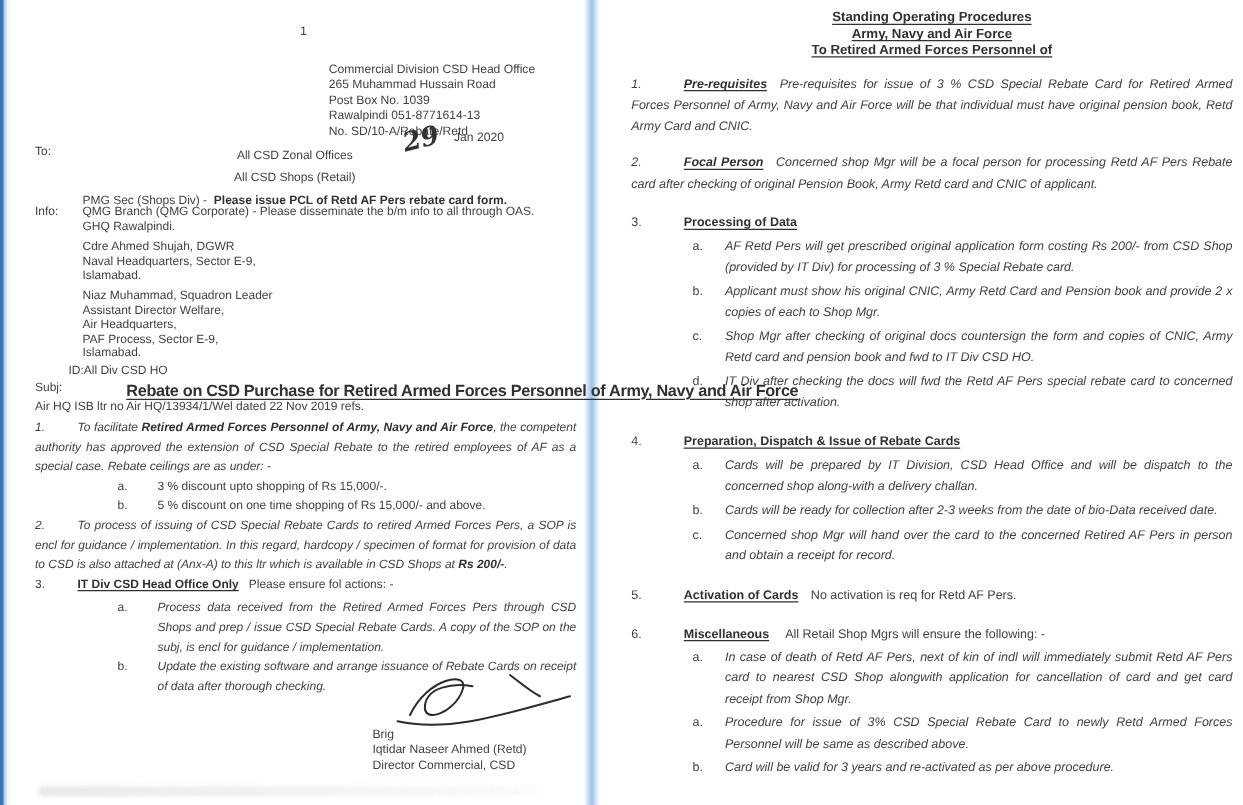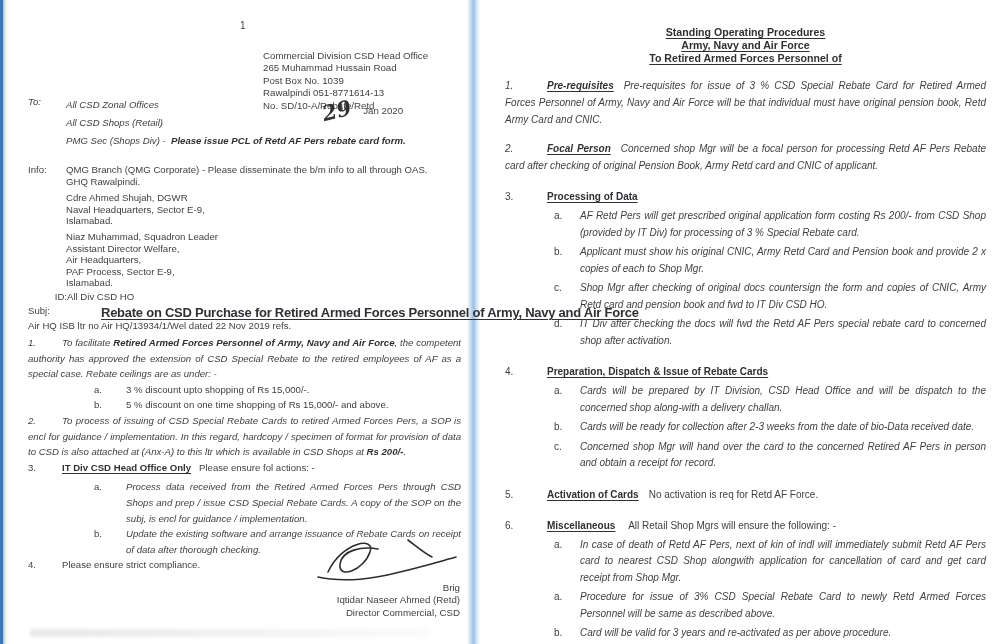--- a/index.html
+++ b/index.html
@@ -12,54 +12,54 @@
   .edge-fade { position:absolute; left:3px; top:0; width:7px; height:644px;
                background:linear-gradient(90deg, #9fc3e4, rgba(233,242,228,0.55) 45%, rgba(255,255,255,0)); }
   .divider   { position:absolute; left:467px; top:0; width:13px; height:644px;
                background:linear-gradient(90deg, rgba(255,255,255,0), #c3d9f0 30%, #9dc2e6 50%, #d4e4f5 75%, rgba(255,255,255,0)); }
   .smudge    { position:absolute; left:20px; top:629px; width:400px; height:8px;
                background:linear-gradient(90deg, rgba(140,140,135,0.20), rgba(140,140,135,0.04));
                filter:blur(1.5px); border-radius:4px; }
 
   .page { position:absolute; top:0; height:644px; background:transparent; }
   .page-left  { left:10px;  width:458px; font-size:9.6px; }
-  .page-right { left:481px; width:513px; font-size:10px; padding:24px 8px 0 24px; }
+  .page-right { left:481px; width:513px; font-size:10px; padding:6px 8px 0 24px; }
 
   .b { font-weight:bold; color:#2e3033; }
   .u { text-decoration:underline; text-underline-offset:2px; }
   .jt { text-align:justify;font-style:italic; }
 
   
   .lp-pagenum { position:absolute; left:230px; top:20px; font-size:10px; }
   .lp-letterhead { position:absolute; left:253px; top:50px; line-height:12.4px; font-size:9.7px; }
   .lp-date { position:absolute; left:312px; top:98px; display:flex; align-items:center; }
   .handwritten { font-family:"DejaVu Serif", serif; font-style:italic; font-weight:bold;
                  font-size:21px; display:inline-block; transform:rotate(-14deg); color:#2f3133; }
   .lp-date .date-text { margin-left:12px; font-size:9.7px; }
 
   .row { position:absolute; display:flex; }
   .row .lbl { width:38px; flex:none; }
-  .lp-to   { left:18px; top:96px;font-style:italic; } .lp-to .col div { line-height:18px; }
+  .lp-to   { left:18px; top:116px; } .lp-to .col div { line-height:18px;text-align:center; }
   .lp-info { left:18px; top:164px; } .lp-info .col div { line-height:12.4px; }
   .lp-addr1 { position:absolute; left:56px; top:192px; line-height:11.6px; }
   .lp-addr2 { position:absolute; left:56px; top:231px; line-height:11.6px; }
   .lp-id   { left:19px; top:291px;text-align:right; }
   .lp-subj { left:18px; top:305px; white-space:nowrap;gap:35px; }
   .lp-subj .subj-text { letter-spacing:-0.25px; font-size:13px; }
   .lp-ref  { position:absolute; left:18px; top:320px; }
 
   .lp-body { position:absolute; left:18px; top:335px; width:433px; line-height:15.6px; }
   .pnum { display:inline-block; width:34px; }
   .sublist { margin-left:66px; }
   .subrow { display:flex; }
   .subrow .slbl { width:32px; flex:none; }
   .subrow .stxt { flex:1; }
   .gap5 { margin-top:4px; }
 
-  .lp-sign { position:absolute; left:288px; top:536px; width:162px; text-align:right; }
+  .lp-sign { position:absolute; left:288px; top:536px; width:162px; text-align:left; }
   .lp-sign svg { display:block; margin-left:auto; }
   .lp-sign .sline { line-height:12.4px; font-size:9.7px; }
 
   
   .rp-title { text-align:center; line-height:13px; font-size:10.6px; margin-top:2px; }
   .sec { line-height:17px; margin-top:12px; }
   .sec .num { display:inline-block; width:42px; }
   .sec .sec-head { margin-right:10px; }
   .rlist { margin-left:49px; line-height:16.5px; }
   .rlist .subrow { margin-top:3px; }
@@ -156,23 +156,20 @@
       <div class="sublist gap5">
         <div class="subrow">
           <span class="slbl">a.</span>
           <span class="stxt jt">Process data received from the Retired Armed Forces Pers through CSD Shops and prep / issue CSD Special Rebate Cards. A copy of the SOP on the subj, is encl for guidance / implementation.</span>
         </div>
         <div class="subrow">
           <span class="slbl">b.</span>
           <span class="stxt jt">Update the existing software and arrange issuance of Rebate Cards on receipt of data after thorough checking.</span>
         </div>
       </div>
-      <p>
-        <span class="pnum">4.</span><span>Please ensure strict compliance.</span>
-      </p>
     </div>
 
     <div class="lp-sign">
       <svg width="150" height="46" viewBox="0 0 150 46">
         <g fill="none" stroke="#2c2c2c" stroke-width="1.6" stroke-linecap="round">
           <path d="M18,36 C32,6 66,0 60,16 C54,34 28,44 30,28 C32,14 52,10 68,13"></path>
           <path d="M8,41 C48,50 92,36 146,21"></path>
           <path d="M98,4 C106,10 114,17 122,21"></path>
         </g>
       </svg>
@@ -233,21 +230,21 @@
         <span class="slbl">b.</span>
         <span class="stxt jt">Cards will be ready for collection after 2-3 weeks from the date of bio-Data received date.</span>
       </div>
       <div class="subrow">
         <span class="slbl">c.</span>
         <span class="stxt jt">Concerned shop Mgr will hand over the card to the concerned Retired AF Pers in person and obtain a receipt for record.</span>
       </div>
     </div>
 
     <p class="sec mt14">
-      <span class="num">5.</span><span class="b u sec-head">Activation of Cards</span><span>No activation is req for Retd AF Force.</span>
+      <span class="num">5.</span><span class="b u sec-head">Activation of Cards</span><span>No activation is req for Retd AF Pers.</span>
     </p>
 
     <p class="sec mt14">
       <span class="num">6.</span><span class="b u sec-head">Miscellaneous</span>&nbsp;<span>All Retail Shop Mgrs will ensure the following: -</span>
     </p>
     <div class="rlist">
       <div class="subrow">
         <span class="slbl">a.</span>
         <span class="stxt jt">In case of death of Retd AF Pers, next of kin of indl will immediately submit Retd AF Pers card to nearest CSD Shop alongwith application for cancellation of card and get card receipt from Shop Mgr.</span>
       </div>

